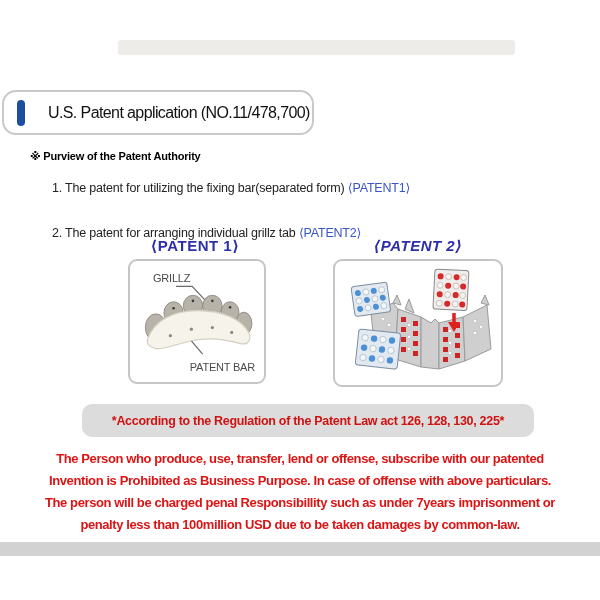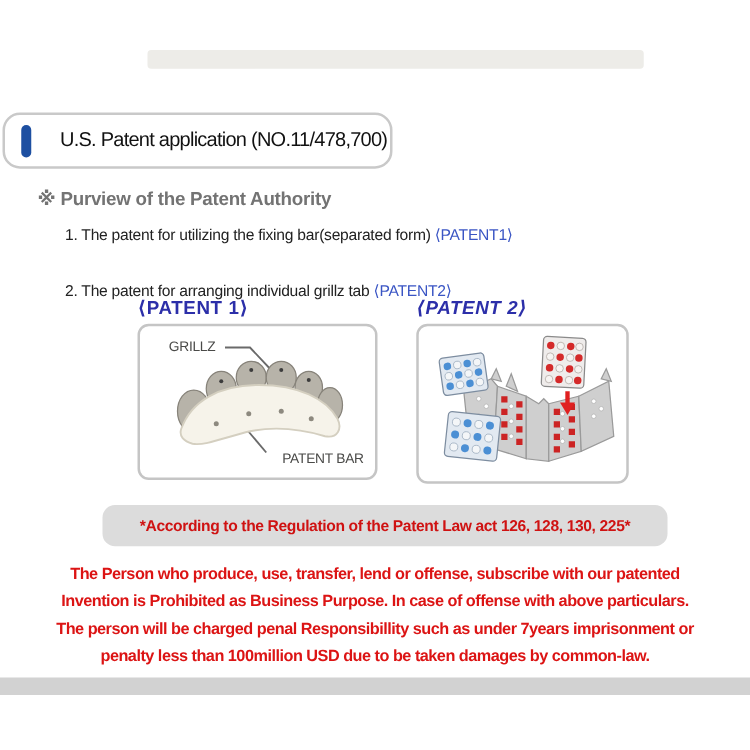--- a/index.html
+++ b/index.html
@@ -10,36 +10,36 @@
   .top-strip { position:absolute; left:118px; top:40px; width:397px; height:15px;
                background:#edece8; border-radius:3px; }
 
   .header-box { position:absolute; left:2px; top:90px; width:312px; height:45px;
                 background:#fff; border:2px solid #c9c9c9; border-radius:14px;
                 display:flex; align-items:center; padding-left:13px;gap:14px; }
   .header-accent { width:8px; height:26px; background:#1d4fa1; border-radius:4px; flex:0 0 auto; }
   .header-title { margin-left:9px; font-size:16px; letter-spacing:-0.6px; color:#111;
                   white-space:nowrap; }
 
-  .purview-heading { position:absolute; left:30px; top:150px; font-size:15px; font-weight:700;
-                     color:#737373; letter-spacing:-0.2px; white-space:nowrap; }
+  .purview-heading { position:absolute; left:30px; top:150px; font-size:11px; font-weight:700;
+                     color:#000000; letter-spacing:-0.2px; white-space:nowrap; }
   .purview-item { position:absolute; left:52px; font-size:12.5px; color:#222;
                   letter-spacing:-0.2px; white-space:nowrap; }
   .purview-item .patent-link { color:#3a55c4; }
   .item-1 { top:180px; }
   .item-2 { top:209px;margin-top:16px; }
 
-  .fig-label { position:absolute; width:170px; text-align:left; font-size:15px; font-weight:700;
+  .fig-label { position:absolute; width:170px; text-align:center; font-size:15px; font-weight:700;
                color:#2c2fa9; letter-spacing:0.5px; top:237px; white-space:nowrap; }
   .fig1-label { left:110px; }
   .fig2-label { left:333px;font-style:italic; }
 
   .fig-box { position:absolute; top:259px; background:#fff; border:2px solid #c5c5c5;
              border-radius:9px; overflow:hidden; }
-  .fig1-box { left:110px; width:192px; height:125px; }
+  .fig1-box { left:128px; width:138px; height:125px; }
   .fig2-box { left:333px; width:170px; height:128px; }
   .fig-box svg { position:absolute; left:0; top:0; width:100%; height:100%; }
 
   .anno { position:absolute; font-size:11px; color:#4a4a48; letter-spacing:-0.2px; white-space:nowrap; }
   .anno-grillz { left:23px; top:11px; }
   .anno-fixingbar { right:9px; bottom:9px; }
 
   .regulation-pill { position:absolute; left:82px; top:404px; width:452px; height:33px;
                      background:#dcdcdc; border-radius:10px; display:flex; align-items:center;
                      justify-content:center; }

